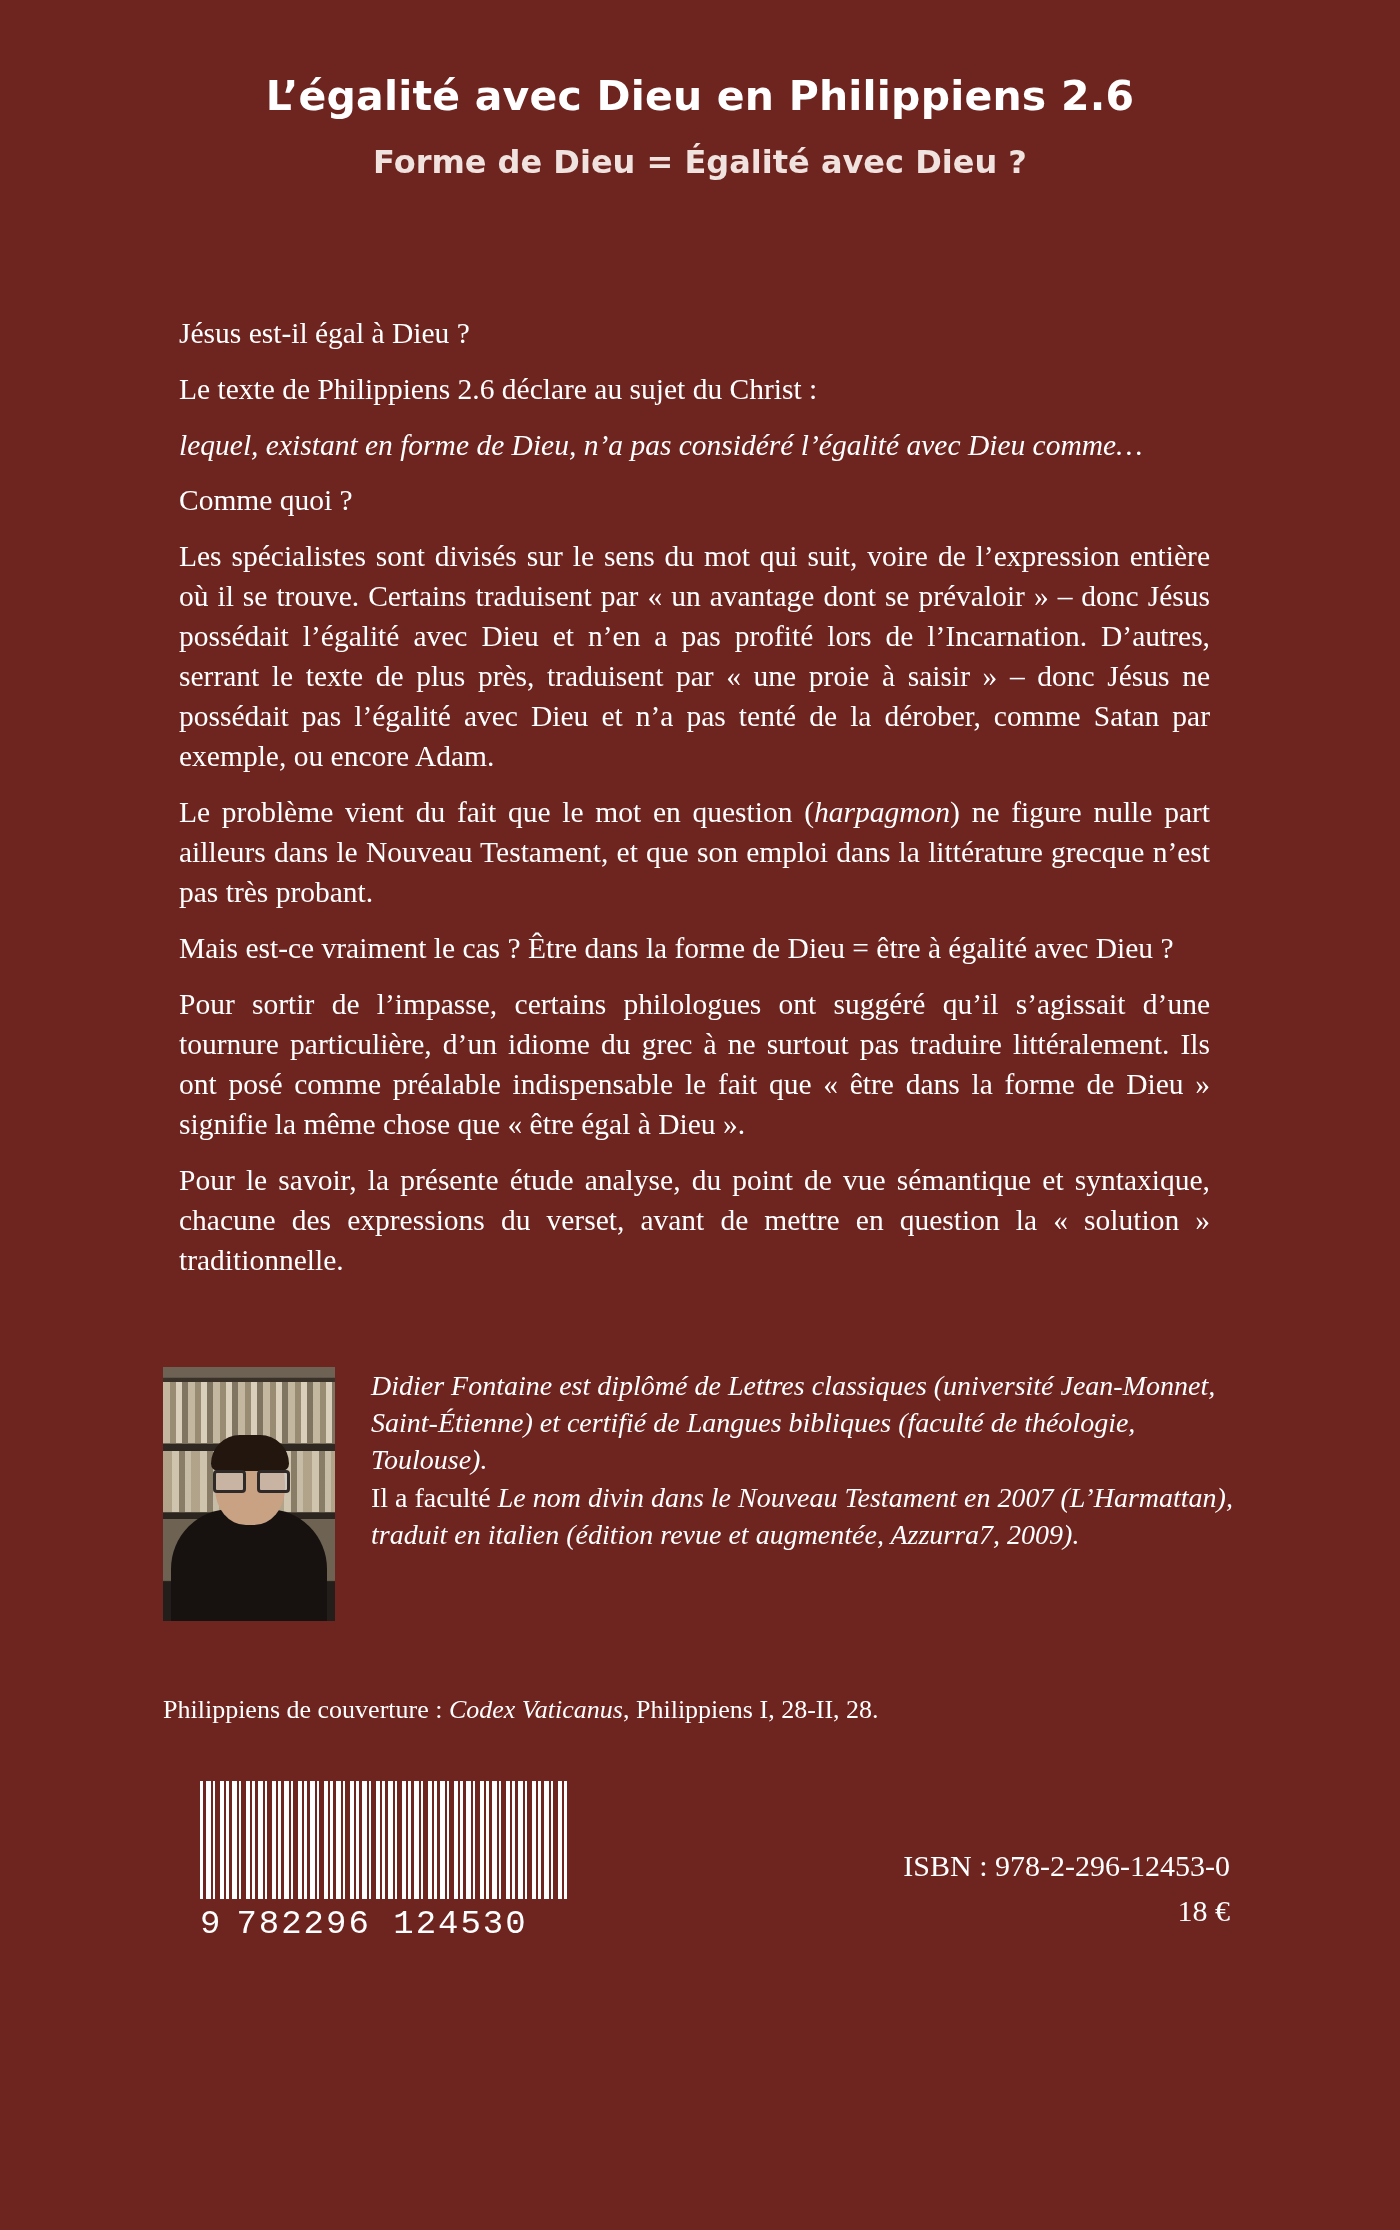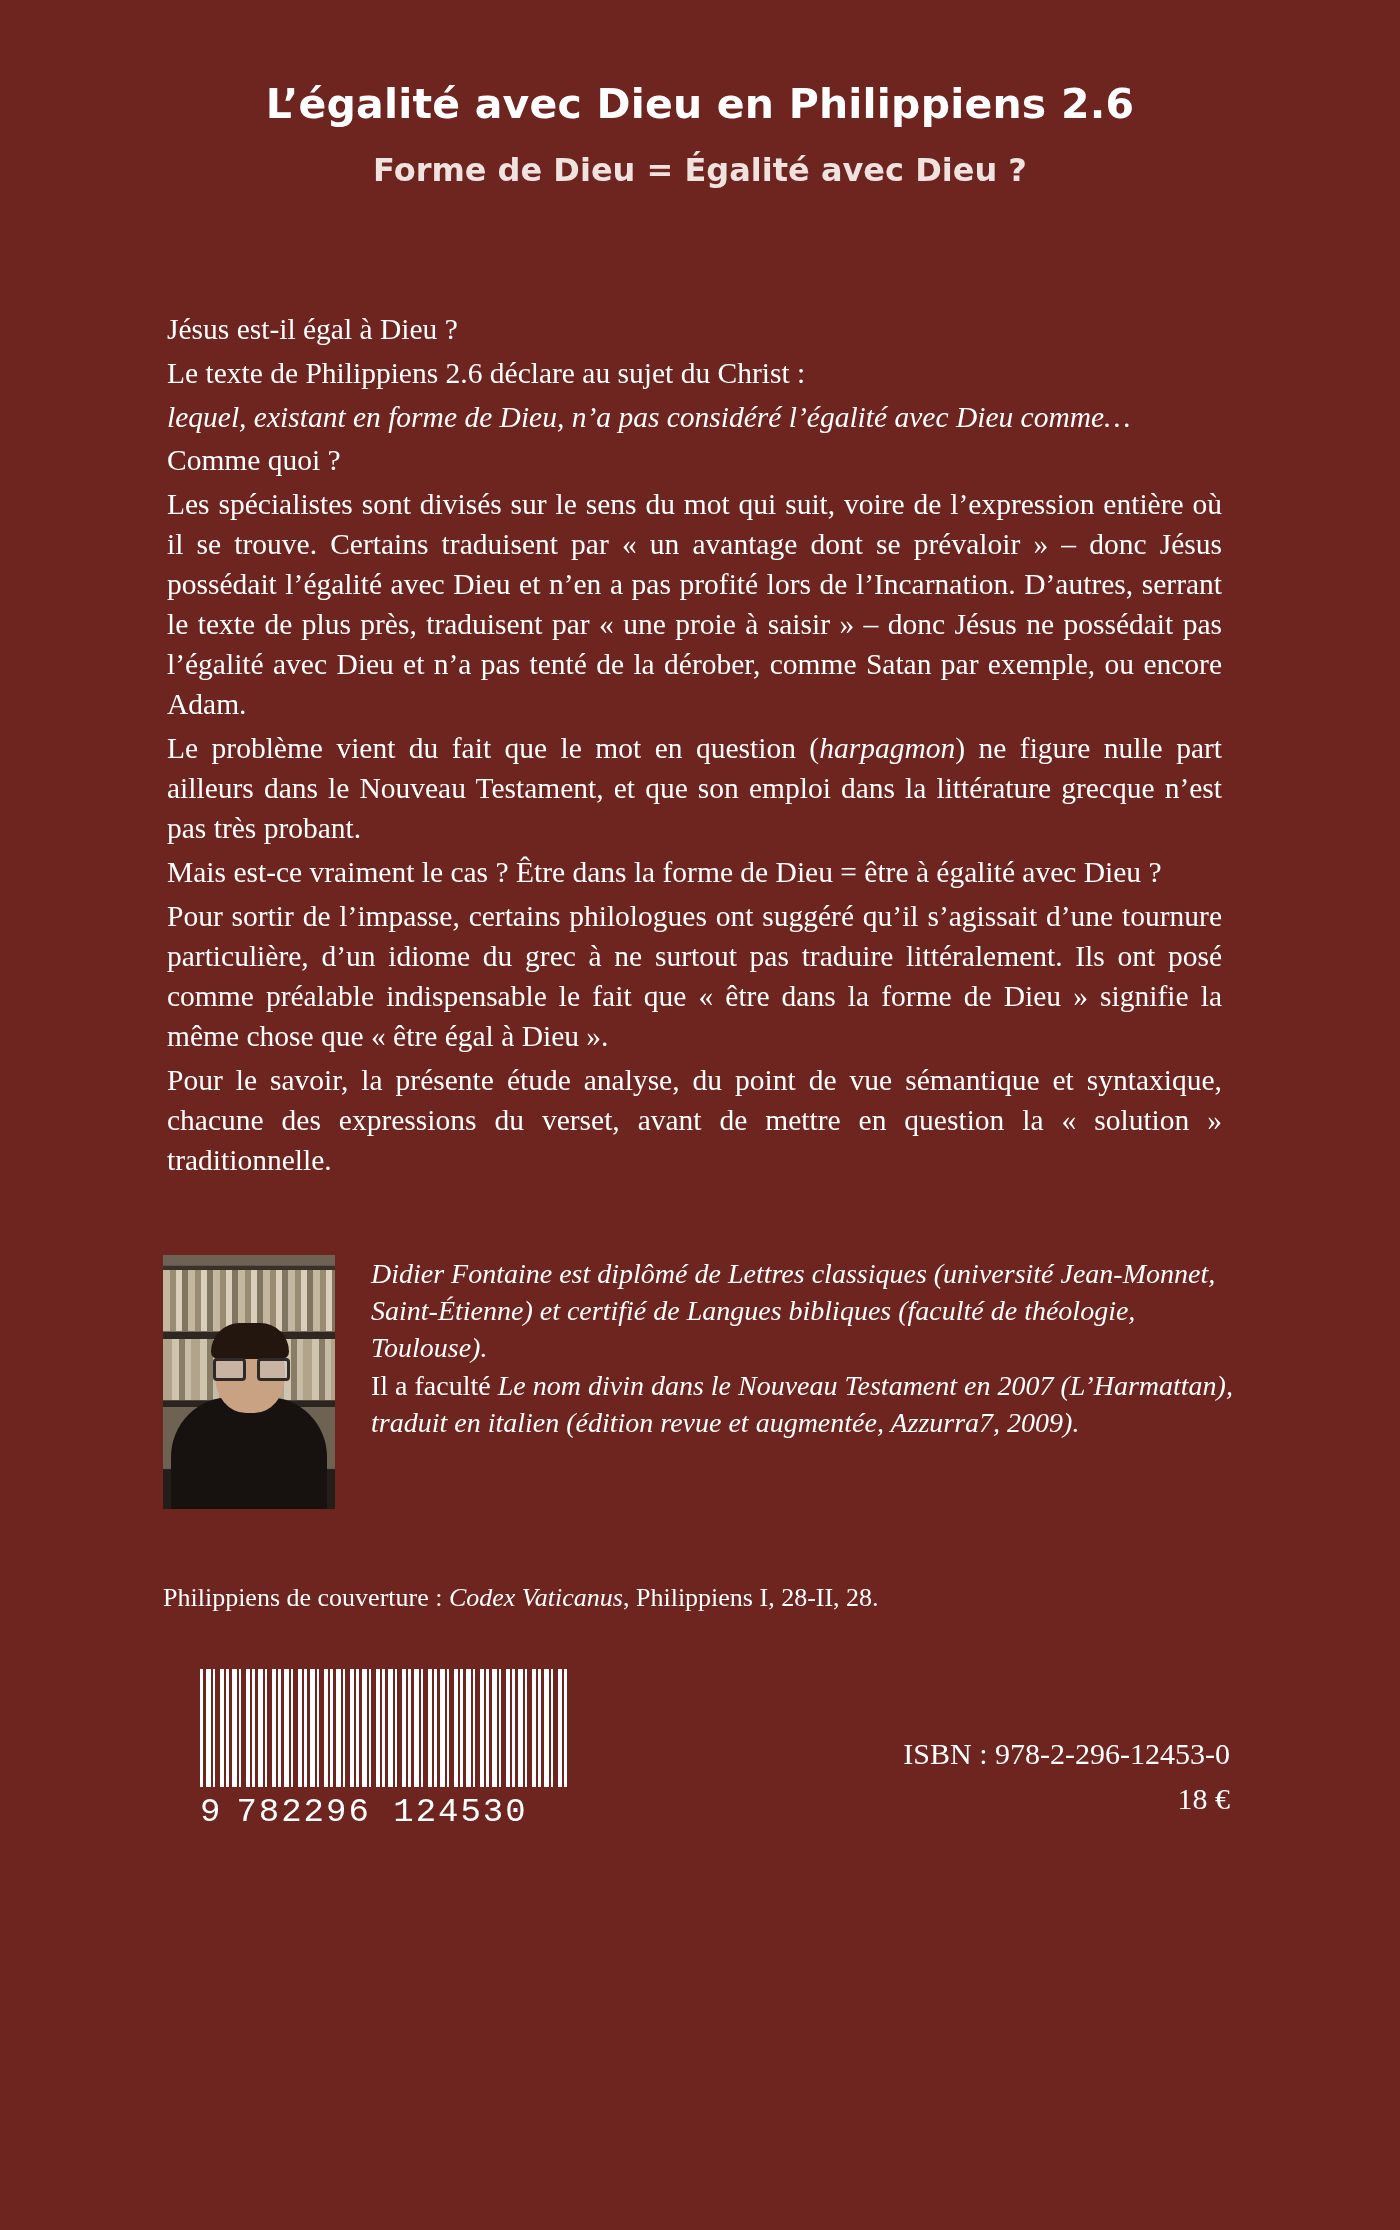--- a/index.html
+++ b/index.html
@@ -27,39 +27,39 @@
   .header {
     padding-top: 72px;
     text-align: center;
   }
   .book-title {
     font-family: "DejaVu Sans", sans-serif;
     font-weight: bold;
     font-size: 41px;
     letter-spacing: 0.2px;
     color: #ffffff;
-    margin: 8px;
+    margin: 0;
     line-height: 1.2;
   }
   .book-subtitle {
     font-family: "DejaVu Sans", sans-serif;
     font-weight: bold;
     font-size: 32px;
     color: #f0e2de;
     margin: 22px 0 0 0;
     line-height: 1.2;
   }
 
   
   .blurb {
     margin: 0;
     padding: 116px 174px 0 163px;
   }
   .blurb p {
-    margin: 4px;
+    margin: 16px;
     font-size: 29.5px;
     line-height: 1.355;
     text-align: justify;
     text-justify: inter-word;
     color: #ffffff;
   }
   .blurb p.nojust {
     text-align: left;
   }
   .blurb em {

